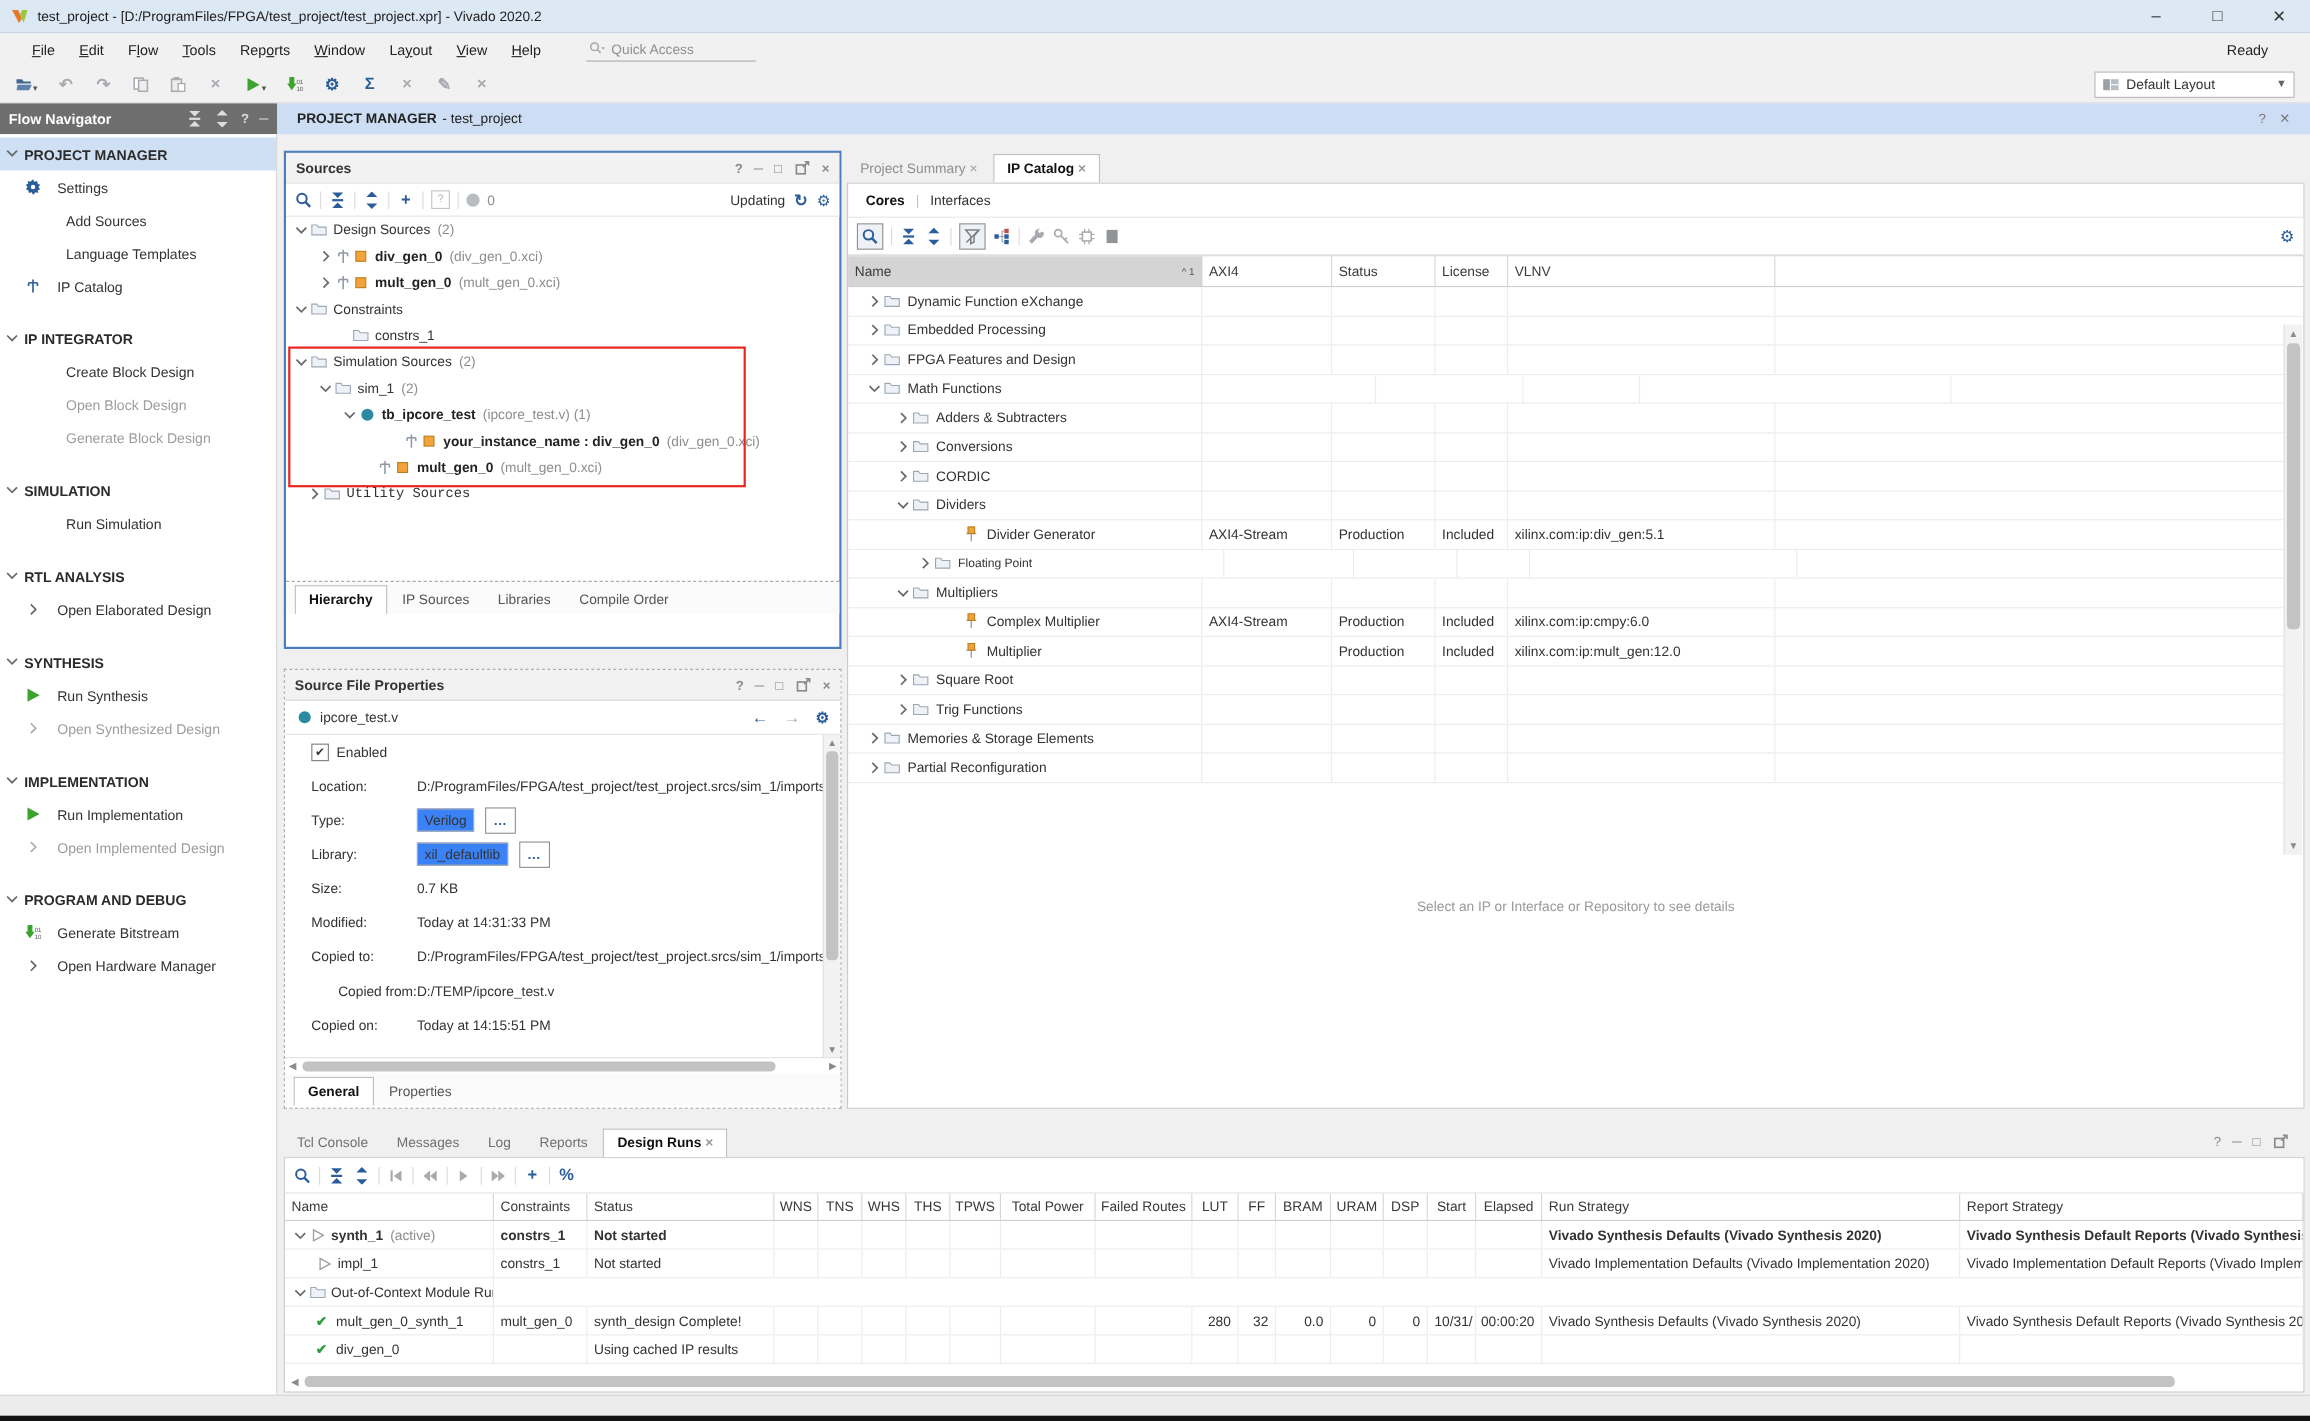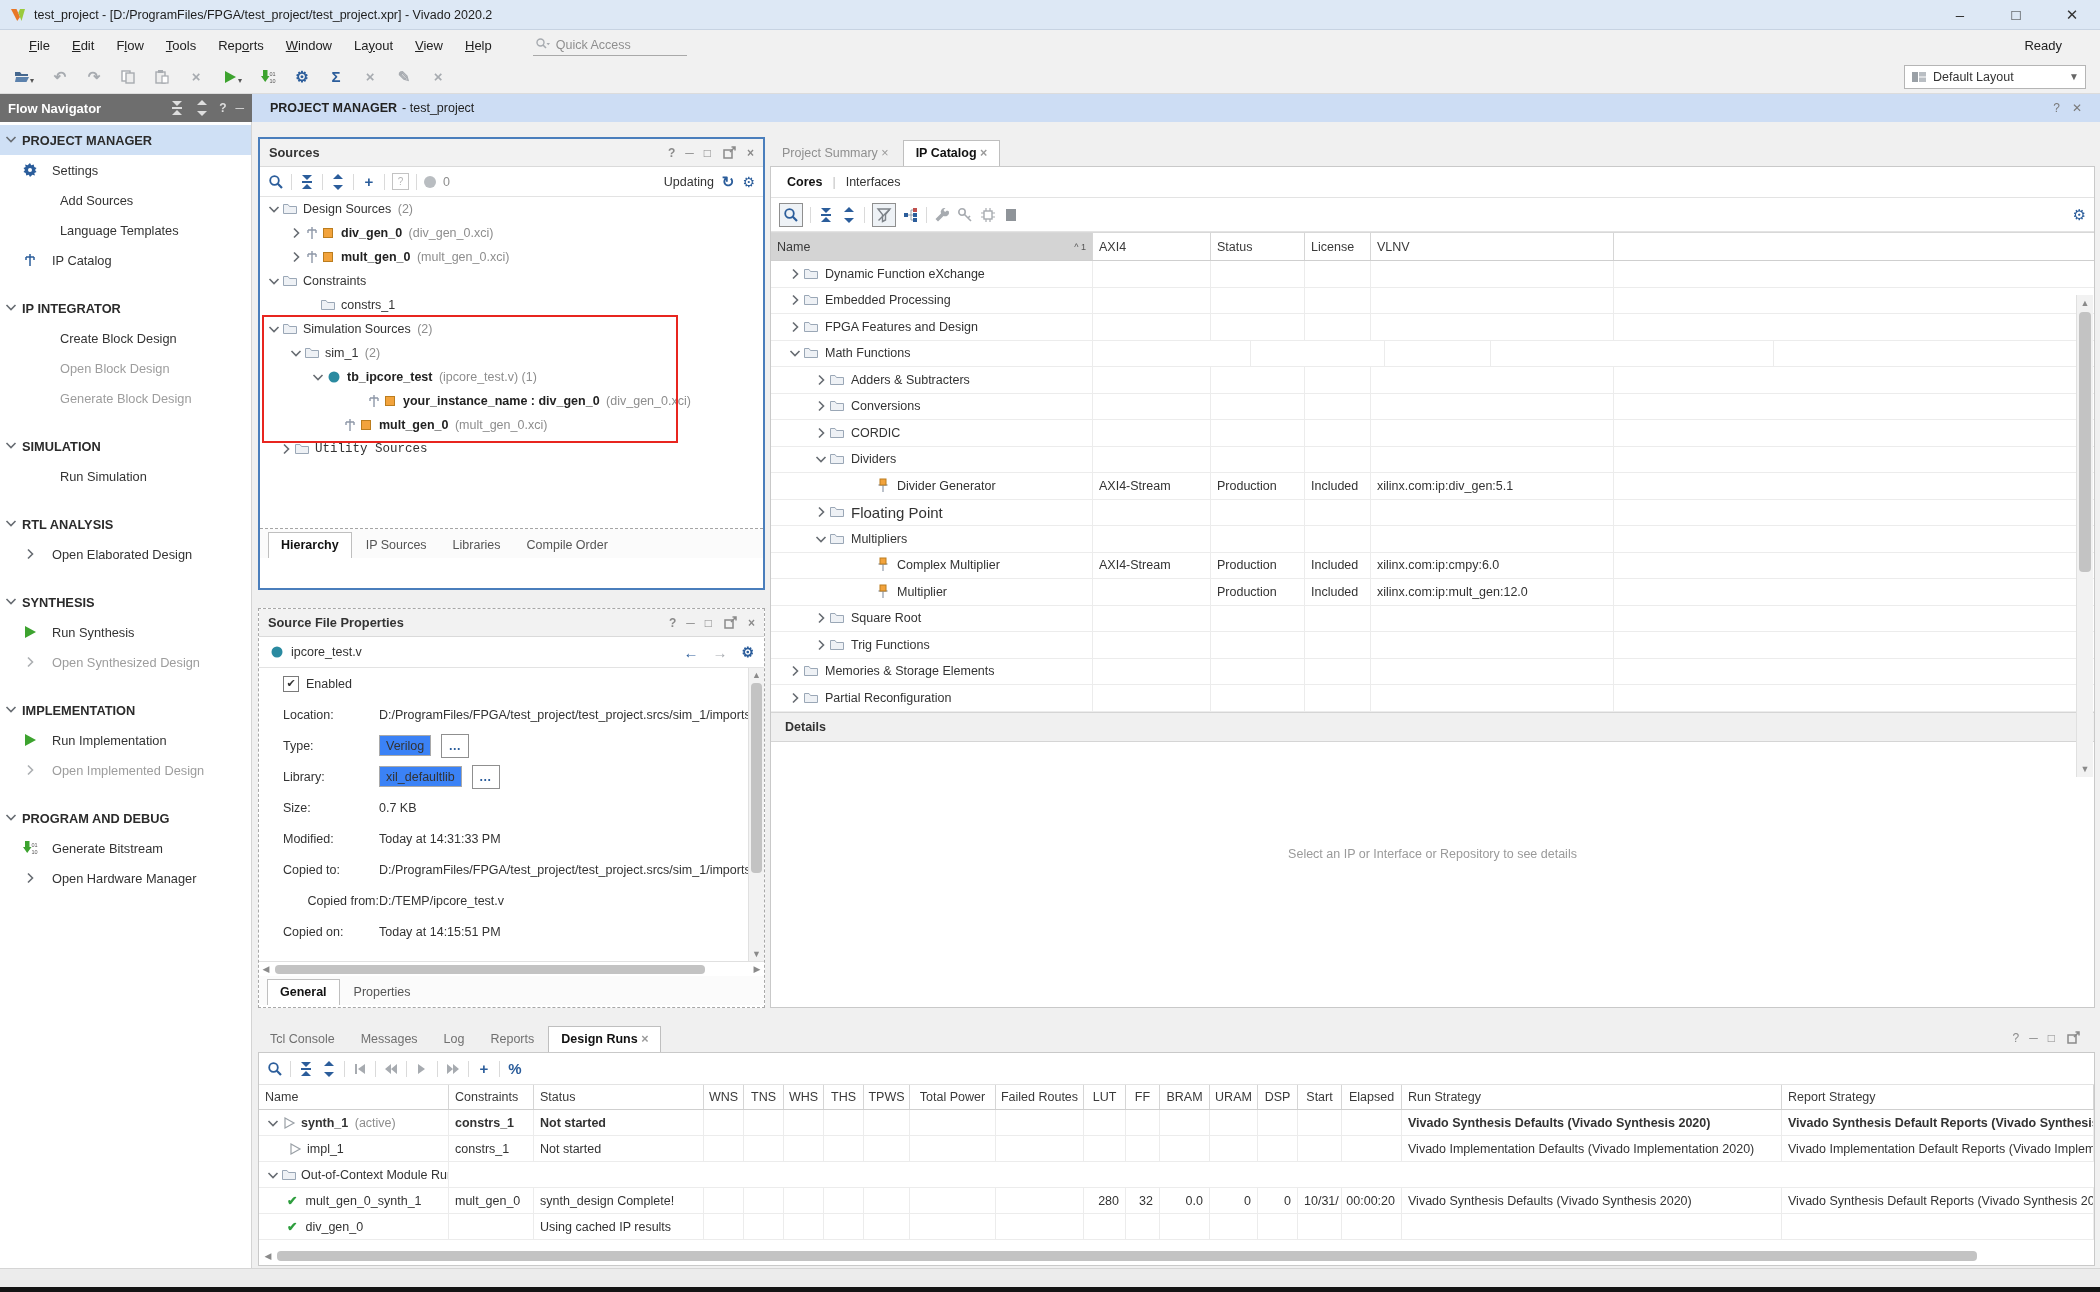--- a/index.html
+++ b/index.html
@@ -972,21 +972,21 @@
                 </svg>
               </span>
               <span style="margin-left: 6px;">Divider Generator</span>
             </span>
             <span class="cell" style="width: 118px; flex: 0 0 auto;">AXI4-Stream</span>
             <span class="cell" style="width: 94px; flex: 0 0 auto;">Production</span>
             <span class="cell" style="width: 66px; flex: 0 0 auto;">Included</span>
             <span class="cell" style="width: 243px; flex: 0 0 auto;">xilinx.com:ip:div_gen:5.1</span>
             <span style="flex: 1 1 0%;"></span>
           </div>
-          <div style="height: 25.5px; display: flex; align-items: stretch; border-bottom: 1px solid rgb(236, 236, 236); font-size: 15px;">
+          <div style="height: 25.5px; display: flex; align-items: stretch; border-bottom: 1px solid rgb(236, 236, 236); font-size: 11px; padding-left: 20px;">
             <span class="cell" style="width: 322px; flex: 0 0 auto; border-right: 1px solid rgb(236, 236, 236); padding-left: 42px;">
               <span class="icon">
                 <svg width="16" height="16" viewBox="0 0 16 16">
                   <path d="M6 3.5L10.5 8 6 12.5" fill="none" stroke="#676c72" stroke-width="1.6"></path>
                 </svg>
               </span>
               <span class="icon">
                 <svg width="16" height="16" viewBox="0 0 16 16">
                   <path d="M1.5 3.5h4.5l1.5 2h7v7h-13z" fill="#eef1f5" stroke="#9aa7b6"></path>
                 </svg>
@@ -1127,23 +1127,20 @@
               </span>
               <span style="margin-left: 6px;">Partial Reconfiguration</span>
             </span>
             <span class="cell" style="width: 118px; flex: 0 0 auto;"></span>
             <span class="cell" style="width: 94px; flex: 0 0 auto;"></span>
             <span class="cell" style="width: 66px; flex: 0 0 auto;"></span>
             <span class="cell" style="width: 243px; flex: 0 0 auto;"></span>
             <span style="flex: 1 1 0%;"></span>
           </div>
         </div>
-      <div id="ip-details-bar" style="height:28px;background:#f0f0f0;border-top:1px solid #d5d5d5;border-bottom:1px solid #d5d5d5;display:flex;align-items:center;padding:0 14px;font-weight:bold;">
-        <span>Details</span>
-      </div>
       <div style="height:224px;display:flex;align-items:center;justify-content:center;color:#9a9a9a;">
         <span>Select an IP or Interface or Repository to see details</span>
       </div>
       <div id="ip-vscroll" style="position:absolute;right:1px;top:128px;width:16px;height:482px;background:#f2f2f2;border-left:1px solid #e0e0e0;">
           <div class="sb-arrow" style="height:16px;">▲</div>
           <div class="scroll-thumb" style="margin:1px 2px;height:260px;border-radius:4px;"></div>
           <div class="sb-arrow" style="position:absolute;bottom:0;width:100%;height:16px;">▼</div>
         </div>
     </div>
   </div>

